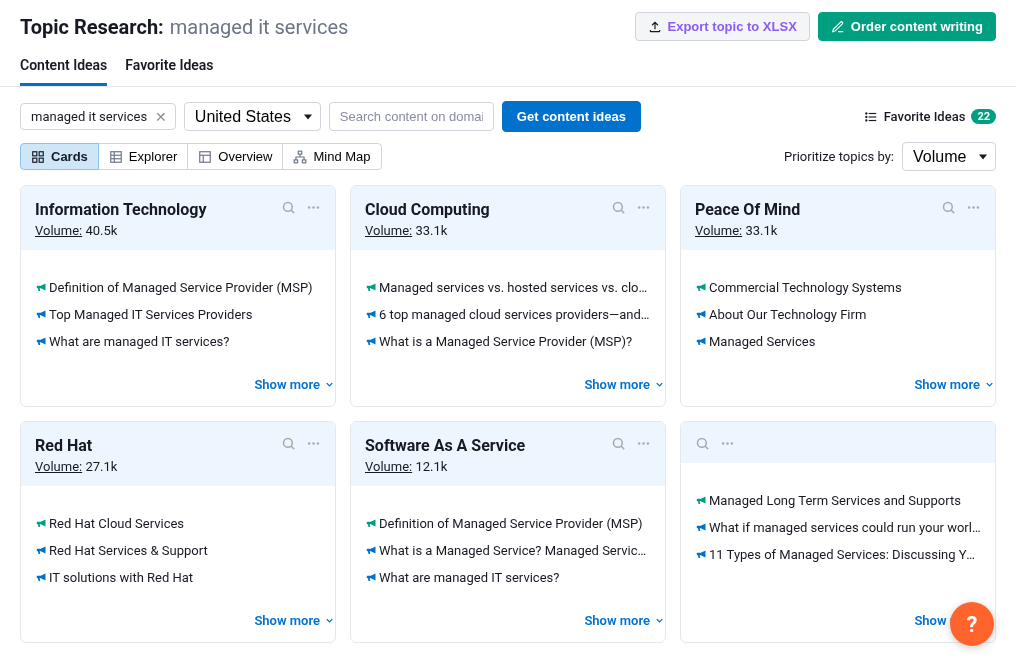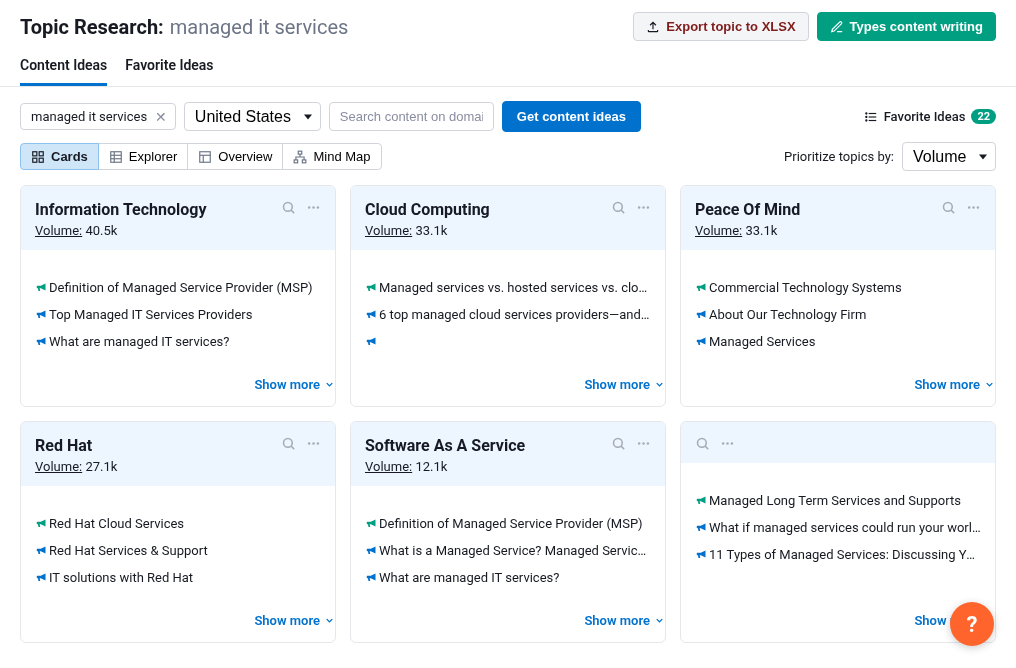--- a/index.html
+++ b/index.html
@@ -3,21 +3,21 @@
 <meta charset="utf-8">
 <style>
   * { box-sizing: border-box; margin: 0; padding: 0; }
   body { font-family: -apple-system, BlinkMacSystemFont, "Segoe UI", Roboto, sans-serif; background: #fff; color: #171a22; font-size: 14px; }
   .page { width: 1016px; }
   .header { display: flex; align-items: center; justify-content: space-between; padding: 12px 20px 8px 20px; }
   .title-wrap { display: flex; align-items: baseline; gap: 6px; }
   .title { font-size: 20px; font-weight: 700; text-align: center; }
   .subtitle { font-size: 20px; font-weight: 400; color: #6c7586; }
   .header-actions { display: flex; gap: 8px; }
-  .btn { border-radius: 4px; border: 1px solid #d1d4db; background: #f4f5f7; padding: 6px 12px; font-size: 13px; font-weight: 600; color: #7f1d1d; cursor: pointer; display: inline-flex; align-items: center; gap: 6px; }
+  .btn { border-radius: 4px; border: 1px solid #d1d4db; background: #f4f5f7; padding: 6px 12px; font-size: 13px; font-weight: 600; color: #8b5cf6; cursor: pointer; display: inline-flex; align-items: center; gap: 6px; }
   .btn-green { background: #009f81; border-color: #009f81; color: #fff; }
   .btn-blue { background: #0071cd; border-color: #0071cd; color: #fff; padding: 7px 14px; }
   .tabs { display: flex; gap: 18px; padding: 0 20px; border-bottom: 1px solid #e5e7eb; }
   .tab { padding: 8px 0 10px 0; font-size: 14px; font-weight: 600; color: #171a22; cursor: pointer; border-bottom: 3px solid transparent; }
   .tab.active { border-bottom-color: #0071cd; color: #171a22; }
   .toolbar { display: flex; align-items: center; justify-content: space-between; padding: 14px 20px 10px 20px; flex-wrap: wrap; gap: 10px;}
   .toolbar-left { display: flex; align-items: center; gap: 8px; }
   .chip { border: 1px solid #d1d4db; border-radius: 4px; padding: 5px 8px 5px 10px; display: inline-flex; align-items: center; gap: 8px; font-size: 13px; background:#fff;}
   .chip .clear { color: #898da0; cursor: pointer; font-size: 14px; line-height:1;}
   .select { border: 1px solid #d1d4db; border-radius: 4px; padding: 5px 28px 5px 10px; font-size: 16px; background:#fff; appearance:none; position:relative;}
@@ -70,21 +70,21 @@
         </span>
         <span>Export topic to XLSX</span>
       </button>
       <button class="btn btn-green">
         <span class="icon">
           <svg width="14" height="14" viewBox="0 0 24 24" fill="none" stroke="#fff" stroke-width="2">
               <path d="M12 20h9"></path>
               <path d="M16.5 3.5a2.1 2.1 0 0 1 3 3L7 19l-4 1 1-4Z"></path>
             </svg>
         </span>
-        <span>Types content writing</span>
+        <span>Order content writing</span>
       </button>
     </div>
   </div>
 
   <div class="tabs">
     <div class="tab active">Content Ideas</div>
     <div class="tab">Favorite Ideas</div>
   </div>
 
   <div class="toolbar">
@@ -269,20 +269,21 @@
               </svg>
             </span>
       <span class="text">6 top managed cloud services providers—and h…</span>
     </div>
     <div class="idea">
       <span class="bullhorn">
               <svg width="14" height="14" viewBox="0 0 24 24" fill="#0071cd">
                 <path d="M3 11v2a1 1 0 0 0 1 1h1l1 5h3l-1-5h2l8 4V6l-8 4H4a1 1 0 0 0-1 1z"></path>
               </svg>
             </span>
+      <span class="text">What is a Managed Service Provider (MSP)?</span>
     </div>
         </div>
       <div class="show-more">
         <span>Show more</span>
         <span class="icon">
             <svg width="11" height="11" viewBox="0 0 24 24" fill="none" stroke="#0071cd" stroke-width="3">
               <polyline points="6 9 12 15 18 9"></polyline>
             </svg>
           </span>
       </div>

